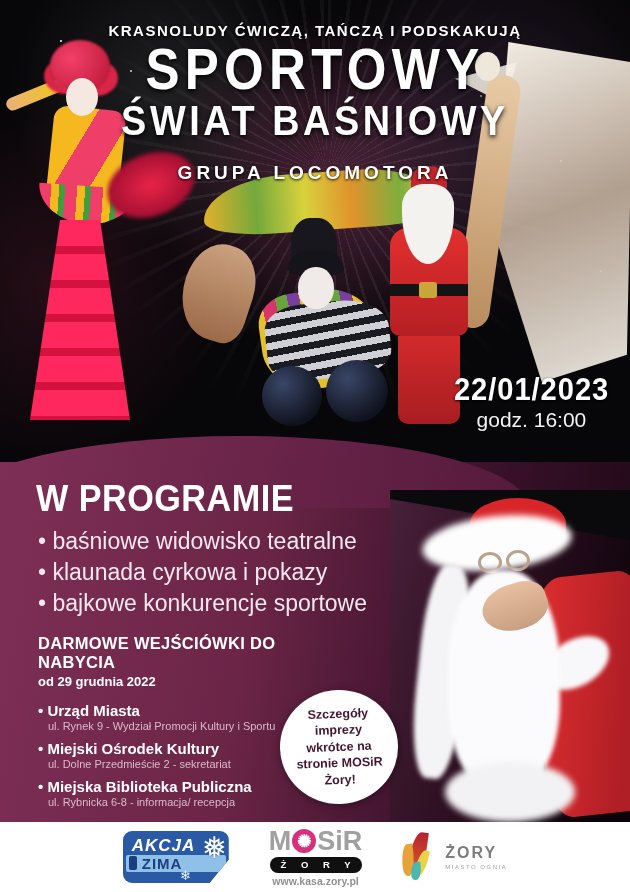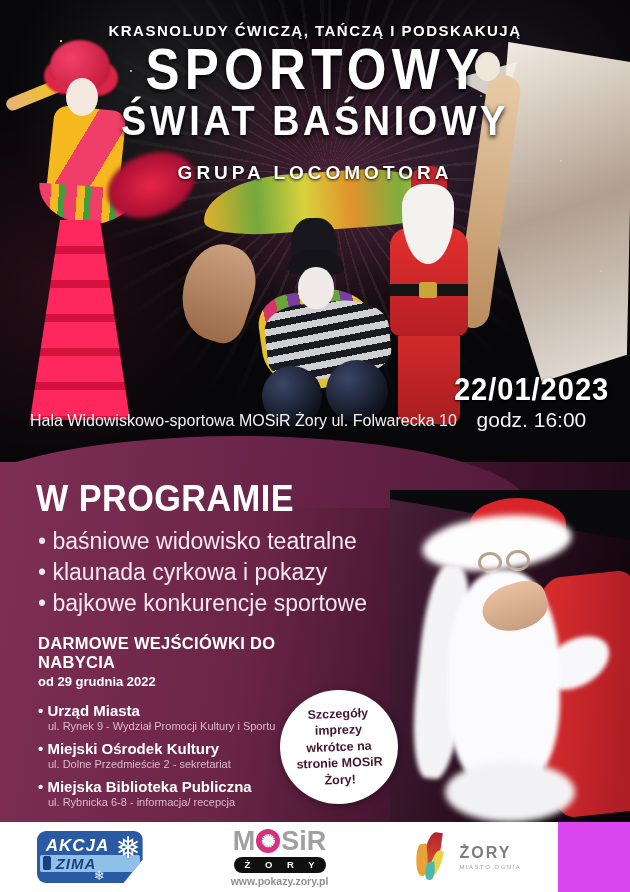--- a/index.html
+++ b/index.html
@@ -1,18 +1,18 @@
 <!DOCTYPE html>
 <html><head>
 <meta charset="utf-8">
 <style>
   *{margin:0;padding:0;box-sizing:border-box}
   html,body{background:#ffffff}
   .poster{position:relative;width:630px;height:892px;margin:0 auto;overflow:hidden;
-          font-family:"Liberation Sans",sans-serif;background:#d946ef}
+          font-family:"Liberation Sans",sans-serif;background:#b91c1c}
 
   
   .hero{position:absolute;left:0;top:0;width:630px;height:462px;background-color:#070608;
     background-image:
       radial-gradient(circle at 52% 40%, rgba(226,96,160,.30), transparent 40%),
       radial-gradient(circle at 78% 28%, rgba(190,120,200,.16), transparent 32%),
       radial-gradient(circle at 26% 20%, rgba(255,255,255,.10), transparent 26%),
       radial-gradient(circle at 8% 62%, rgba(220,60,110,.14), transparent 28%);}
   .fireworks{position:absolute;inset:0;
     background:repeating-conic-gradient(from 0deg at 52% 38%, rgba(255,255,255,.07) 0deg 1.2deg, transparent 1.2deg 6.5deg);
@@ -156,30 +156,30 @@
   .s2-furbtm{left:55px;top:272px;width:130px;height:60px;border-radius:50%;filter:blur(3px);
       background:#f2f2f4}
 
   
   .badge{position:absolute;left:280px;top:228px;width:118px;height:114px;background:#fff;
       border-radius:50%;display:flex;align-items:center;justify-content:center;text-align:center;
       padding:12px;color:#441630;font-weight:700;font-size:12.5px;line-height:1.32;z-index:4;
       transform:rotate(-2deg);box-shadow:0 2px 8px rgba(0,0,0,.35)}
 
   
-  .footer{position:absolute;left:0;bottom:0;width:558px;height:70px;background:#fff;
-      display:flex;align-items:center;justify-content:center;gap:88px;z-index:8}
+  .footer{position:absolute;left:0;bottom:0;width:630px;height:70px;background:#fff;
+      display:flex;align-items:center;justify-content:center;gap:40px;z-index:8}
 
   .logo-az{position:relative;width:106px;height:52px;background:#2b5aa4;border-radius:9px;
       clip-path:polygon(0 0,100% 0,100% 55%,82% 100%,0 100%)}
   .az-top{position:absolute;left:9px;top:5px;color:#fff;font-size:17px;font-weight:800;
       font-style:italic;letter-spacing:1px}
   .az-band{position:absolute;left:3px;right:3px;top:24px;height:17px;background:#8fc0e8;
       border-radius:2px}
-  .az-band span{margin-left:16px;color:#1a3f7e;font-size:15px;font-weight:800;font-style:italic;
+  .az-band span{margin-left:16px;color:#1a3f7e;font-size:15px;font-weight:800;
       letter-spacing:1px;line-height:17px;display:inline-block}
   .az-mini{position:absolute;left:6px;top:25px;width:8px;height:14px;background:#1a3f7e;border-radius:2px}
   .az-flake{position:absolute;right:2px;top:2px;color:#fff;font-size:30px;line-height:1;
       text-shadow:0 0 2px #2b5aa4}
   .az-flake-s{position:absolute;right:38px;bottom:1px;color:#eaf4fd;font-size:13px;line-height:1}
 
   .logo-mosir{text-align:center}
   .mosir-name{display:flex;align-items:center;justify-content:center;font-size:27px;font-weight:900;
       color:#a0a0a0;letter-spacing:0;line-height:1}
   .mosir-flower{display:inline-flex;align-items:center;justify-content:center;width:24px;height:24px;
@@ -258,21 +258,20 @@
       <h1 class="t1">SPORTOWY</h1>
       <h1 class="t2">ŚWIAT BAŚNIOWY</h1>
       <div class="sub">GRUPA LOCOMOTORA</div>
     </header>
 
     <div class="datetime">
       <div class="date">22/01/2023</div>
       <div class="time">godz. 16:00</div>
     </div>
 
-    <div class="venue">Hala Widowiskowo-sportowa MOSiR Żory ul. Folwarecka 10</div>
   </section>
 
   <section class="programe">
 
     <div class="santa2">
       <div class="s2-wedge"></div>
       <div class="s2-hatred"></div>
       <div class="s2-coat"></div>
       <div class="s2-cuff"></div>
       <div class="s2-fur"></div>
@@ -327,21 +326,21 @@
       <div class="az-flake-s">❄</div>
     </div>
 
     <div class="logo-mosir">
       <div class="mosir-name">
         <span>M</span>
         <span class="mosir-flower">✺</span>
         <span>SiR</span>
       </div>
       <div class="mosir-band">Ż O R Y</div>
-      <div class="mosir-url">www.pokazy.zory.pl</div>
+      <div class="mosir-url">www.kasa.zory.pl</div>
     </div>
 
     <div class="logo-zory">
       <div class="flame">
         <div class="fl-1"></div>
         <div class="fl-2"></div>
         <div class="fl-3"></div>
         <div class="fl-4"></div>
       </div>
       <div>

